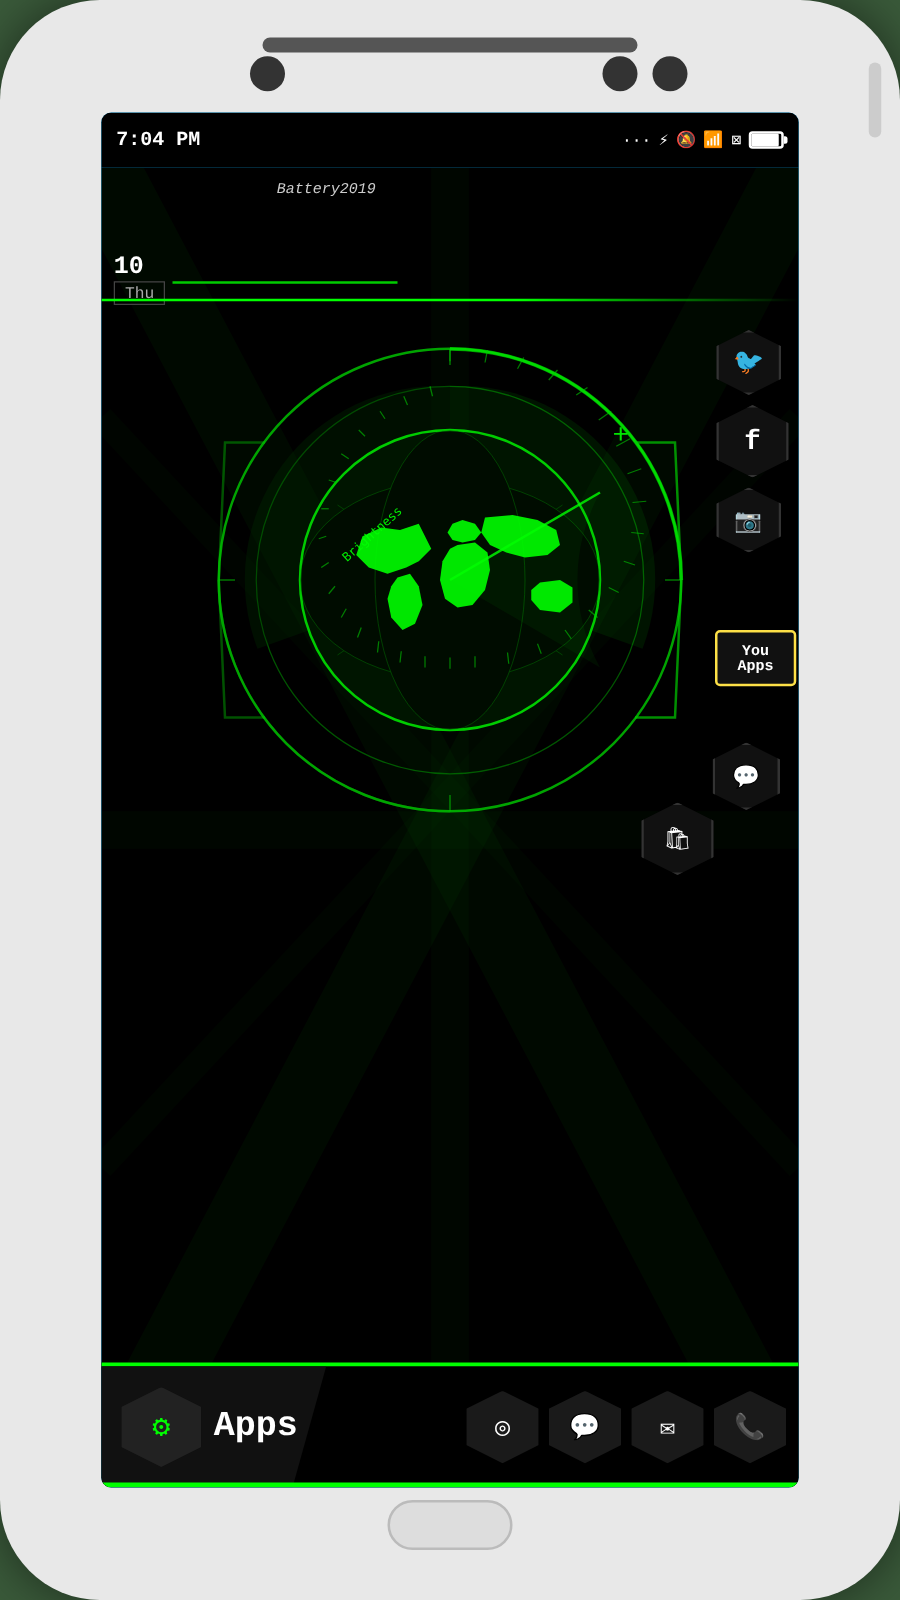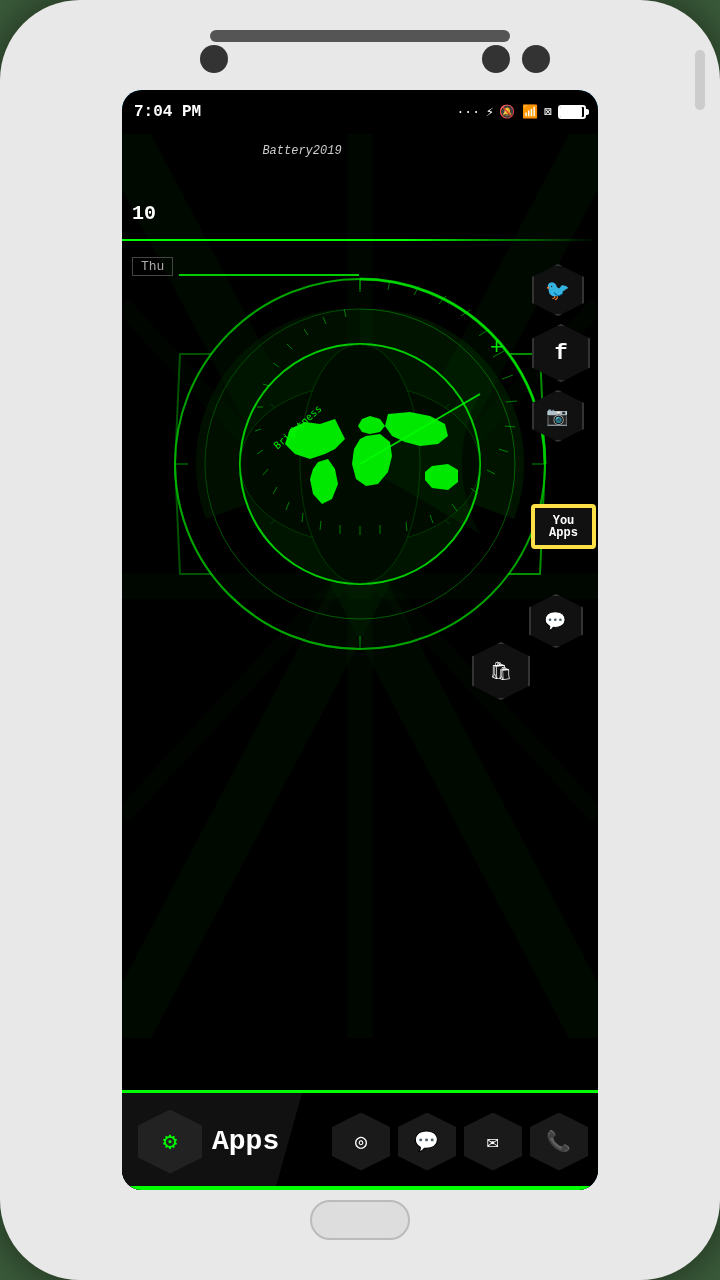--- a/index.html
+++ b/index.html
@@ -81,24 +81,24 @@
       left: 50%;
       transform: translateX(-50%);
       width: 100px;
       height: 40px;
       background: #ddd;
       border-radius: 20px;
       border: 2px solid #bbb;
     }
 
     .screen {
-      width: 476px;
+      width: 558px;
       height: 1100px;
       background: #0ea5e9;
-      border-radius: 20px;
+      border-radius: 8px;
       overflow: hidden;
       position: relative;
     }
 
     
     .status-bar {
       width: 100%;
       height: 44px;
       background: #000;
       display: flex;
@@ -290,21 +290,21 @@
 
     
     .youtube-icon {
       position: absolute;
       right: 2px;
       top: 370px;
       z-index: 10;
       width: 65px;
       height: 45px;
       background: #111;
-      border: 4px solid #fde047;
+      border: 2px solid #fde047;
       display: flex;
       flex-direction: column;
       align-items: center;
       justify-content: center;
       border-radius: 4px;
       cursor: pointer;
     }
 
     .youtube-icon span {
       color: #fff;
@@ -429,21 +429,21 @@
 
       <div class="battery-widget">
         <div class="battery-labels">
           <span class="battery-label-text">Battery</span>
           <span class="battery-label-text">2019</span>
         </div>
       </div>
 
       <div class="date-widget">
         <div style="color:#fff;font-size:20px;font-weight:bold;">10</div>
-        <div style="display:flex;align-items:flex-end;gap:6px;margin-top:32px;">
+        <div style="display:flex;align-items:flex-start;gap:6px;">
           <span style="color:#aaa;font-size:13px;border:1px solid #444;padding:1px 8px;">Thu</span>
           <div style="width:180px;height:2px;background:#00cc00;"></div>
         </div>
       </div>
 
       <div class="top-divider"></div>
 
       <div class="social-icons">
         <div class="hex-icon" style="border-color:#333;background:#111;">
           <span style="font-size:20px;">🐦</span>

